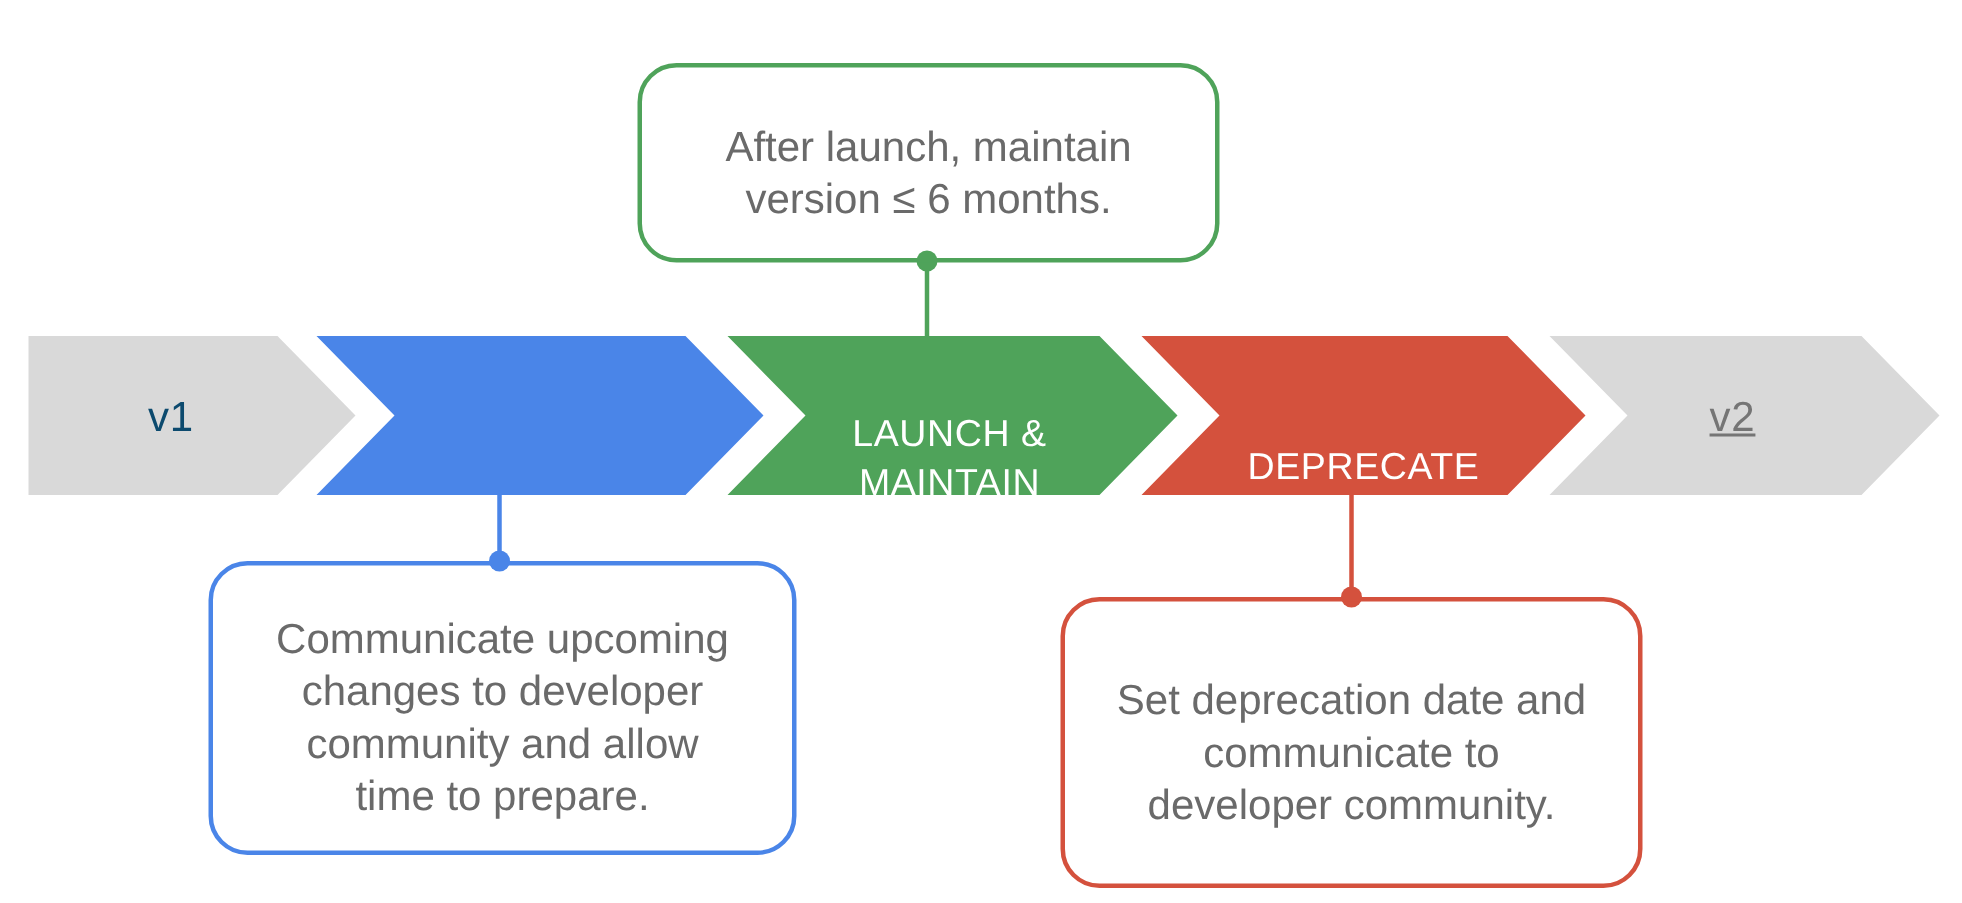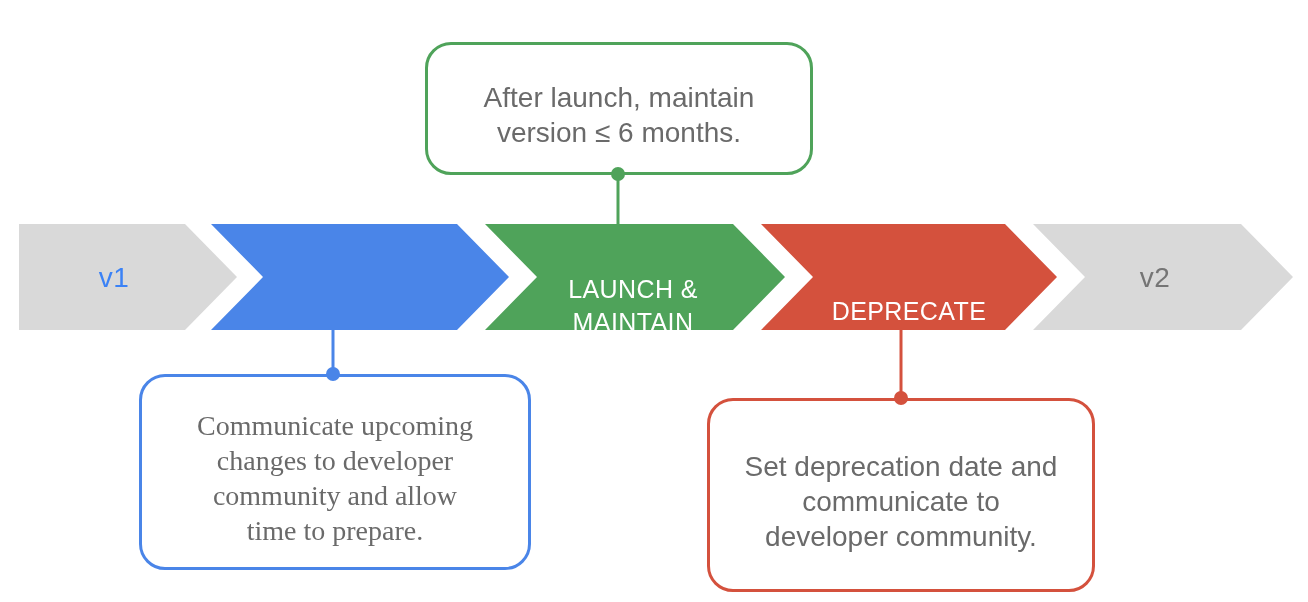--- a/index.html
+++ b/index.html
@@ -44,36 +44,36 @@
     <circle cx="333" cy="374" r="7" fill="#4A85E8"></circle>
     <circle cx="901" cy="398" r="7" fill="#D4513D"></circle>
 
     <polygon points="19,224 185,224 237,277 185,330 19,330" fill="#D9D9D9"></polygon>
     <polygon points="211,224 457,224 509,277 457,330 211,330 263,277" fill="#4A85E8"></polygon>
     <polygon points="485,224 733,224 785,277 733,330 485,330 537,277" fill="#4FA35A"></polygon>
     <polygon points="761,224 1005,224 1057,277 1005,330 761,330 813,277" fill="#D4513D"></polygon>
     <polygon points="1033,224 1241,224 1293,277 1241,330 1033,330 1085,277" fill="#D9D9D9"></polygon>
   </svg>
 
-  <div class="step-label endpoint" style="left: 19px; width: 190px; color: #3b82f6;">v1</div>
+  <div class="step-label endpoint" style="left: 19px; width: 190px; color: #0c4a6e;">v1</div>
 
 
   <div class="step-label" style="left: 523px; width: 220px; color: rgb(255, 255, 255); margin-top: 29px;">LAUNCH &amp;
 MAINTAIN</div>
 
   <div class="step-label" style="left: 809px; width: 200px; color: rgb(255, 255, 255); margin-top: 34px;">DEPRECATE</div>
 
-  <div class="step-label endpoint" style="left: 1055px; width: 200px; color: rgb(117, 117, 117);">v2</div>
+  <div class="step-label endpoint" style="left: 1055px; width: 200px; color: rgb(117, 117, 117); text-decoration: underline;">v2</div>
 
   <div class="callout top" style="border-color: rgb(79, 163, 90);">
     <div class="callout-text">After launch, maintain
 version ≤ 6 months.</div>
   </div>
 
-  <div class="callout bottom-left" style="border-color: rgb(74, 133, 232); font-family: Liberation Serif, serif;">
+  <div class="callout bottom-left" style="border-color: rgb(74, 133, 232);">
     <div class="callout-text">Communicate upcoming
 changes to developer
 community and allow
 time to prepare.</div>
   </div>
 
   <div class="callout bottom-right" style="border-color: rgb(212, 81, 61);">
     <div class="callout-text">Set deprecation date and
 communicate to
 developer community.</div>

